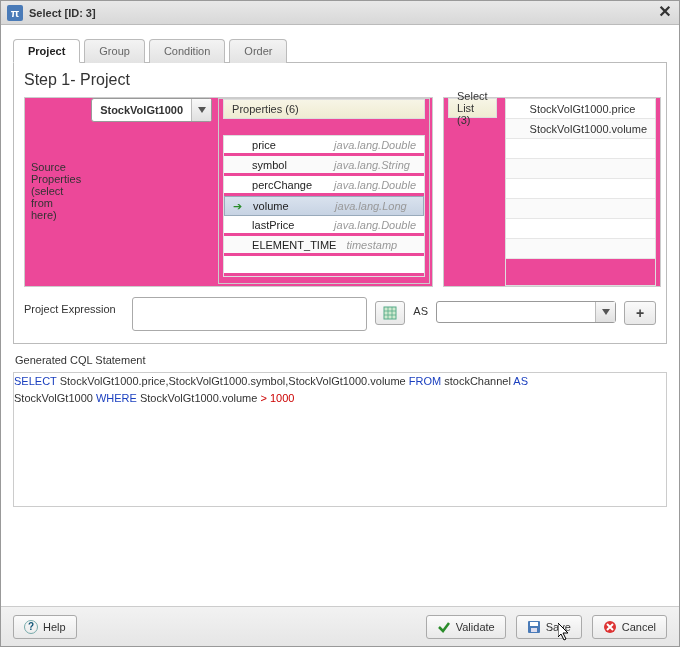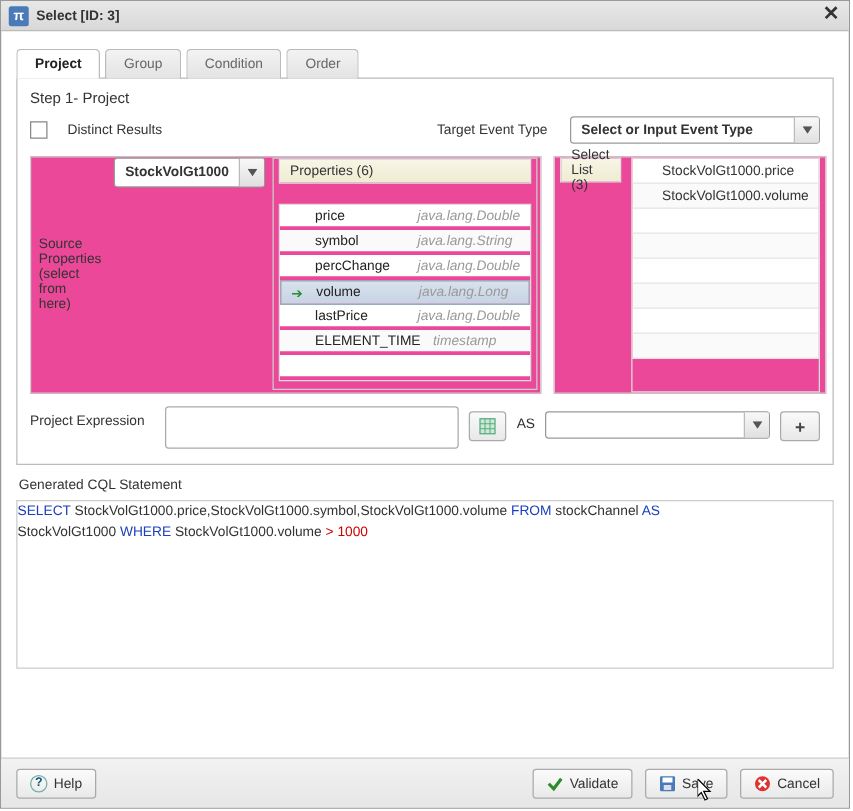--- a/index.html
+++ b/index.html
@@ -75,21 +75,21 @@
     background: #fff;
     color: #222;
     font-weight: bold;
     border-bottom: 1px solid #fff;
   }
   .tabpanel {
     border: 1px solid #bbb;
     padding: 8px 10px 12px 10px;
     background: #fff;
   }
-  .step-label { font-size: 12px; margin-bottom: 8px; }
+  .step-label { font-size: 16px; margin-bottom: 8px; }
   .row1 {
     display: flex;
     align-items: center;
     margin-bottom: 10px;
     gap: 10px;
   }
   .checkbox {
     width: 14px; height: 14px;
     border: 1px solid #888;
     background: #fff;
@@ -306,34 +306,20 @@
       <div class="tab active">Project</div>
       <div class="tab">Group</div>
       <div class="tab">Condition</div>
       <div class="tab">Order</div>
     </div>
 
     <div class="tabpanel">
 
       <div class="step-label">Step 1- Project</div>
 
-      <div class="row1">
-        <div class="checkbox"></div>
-        <div class="row1-label">Distinct Results</div>
-        <div class="row1-spacer"></div>
-        <div class="tet-label">Target Event Type</div>
-        <div class="dropdown" style="width:200px">
-          <div class="dd-text" style="font-weight:bold">Select or Input Event Type</div>
-          <div class="dd-arrow">
-            <svg width="8" height="6">
-                <path d="M0 0 L8 0 L4 6 Z" fill="#555"></path>
-              </svg>
-          </div>
-        </div>
-      </div>
 
       <div class="double-panes">
 
         <div class="pane left">
           <div class="pane-header">
             <div class="ph-title">Source Properties (select from here)</div>
           </div>
           <div class="stream-dd">
             <div class="dropdown">
               <div class="dd-text">StockVolGt1000</div>

